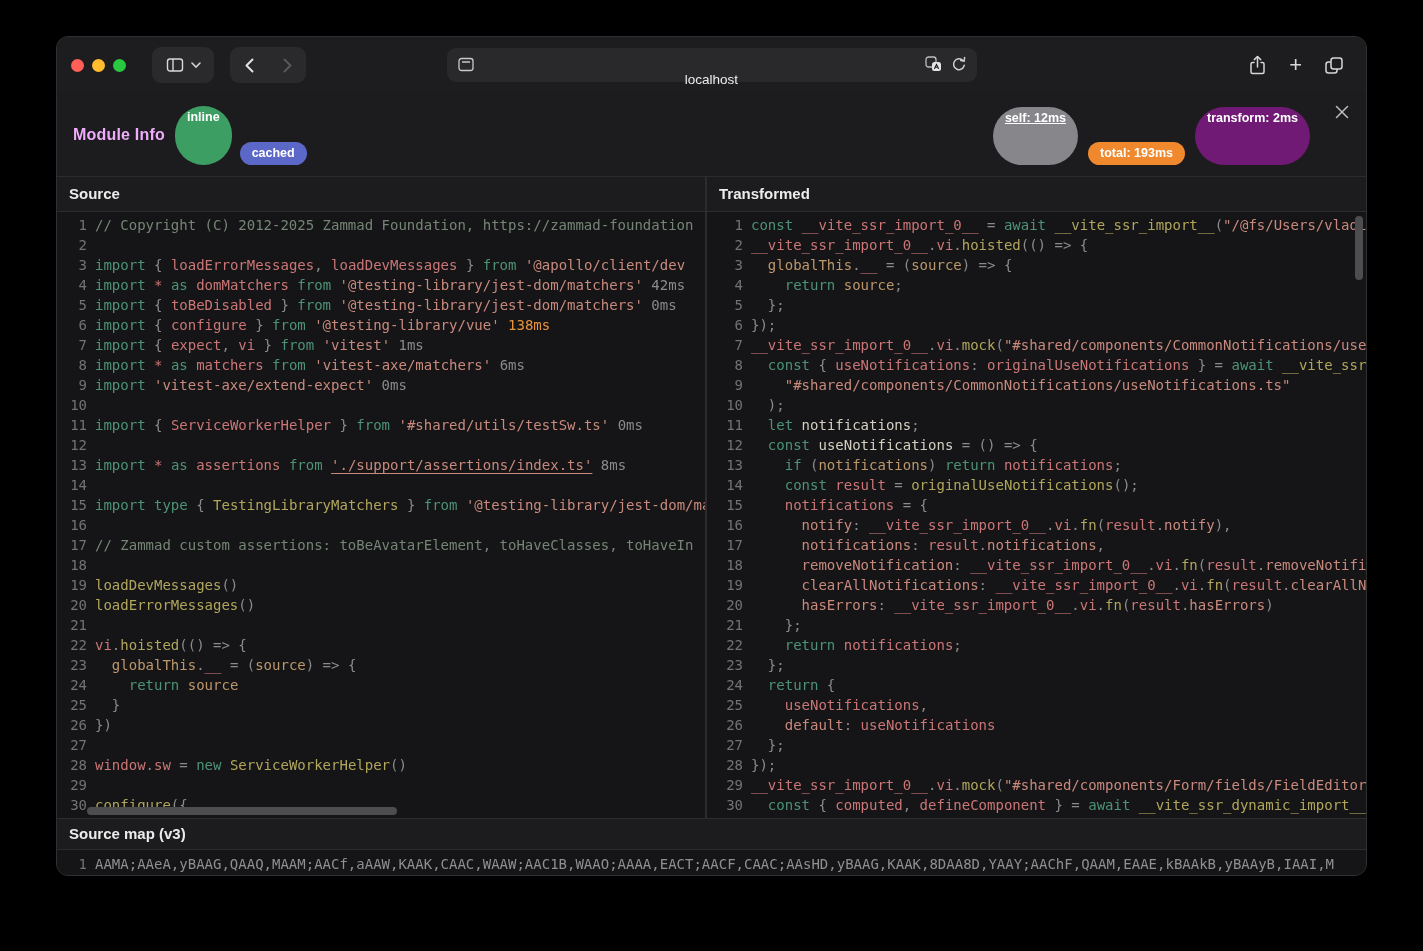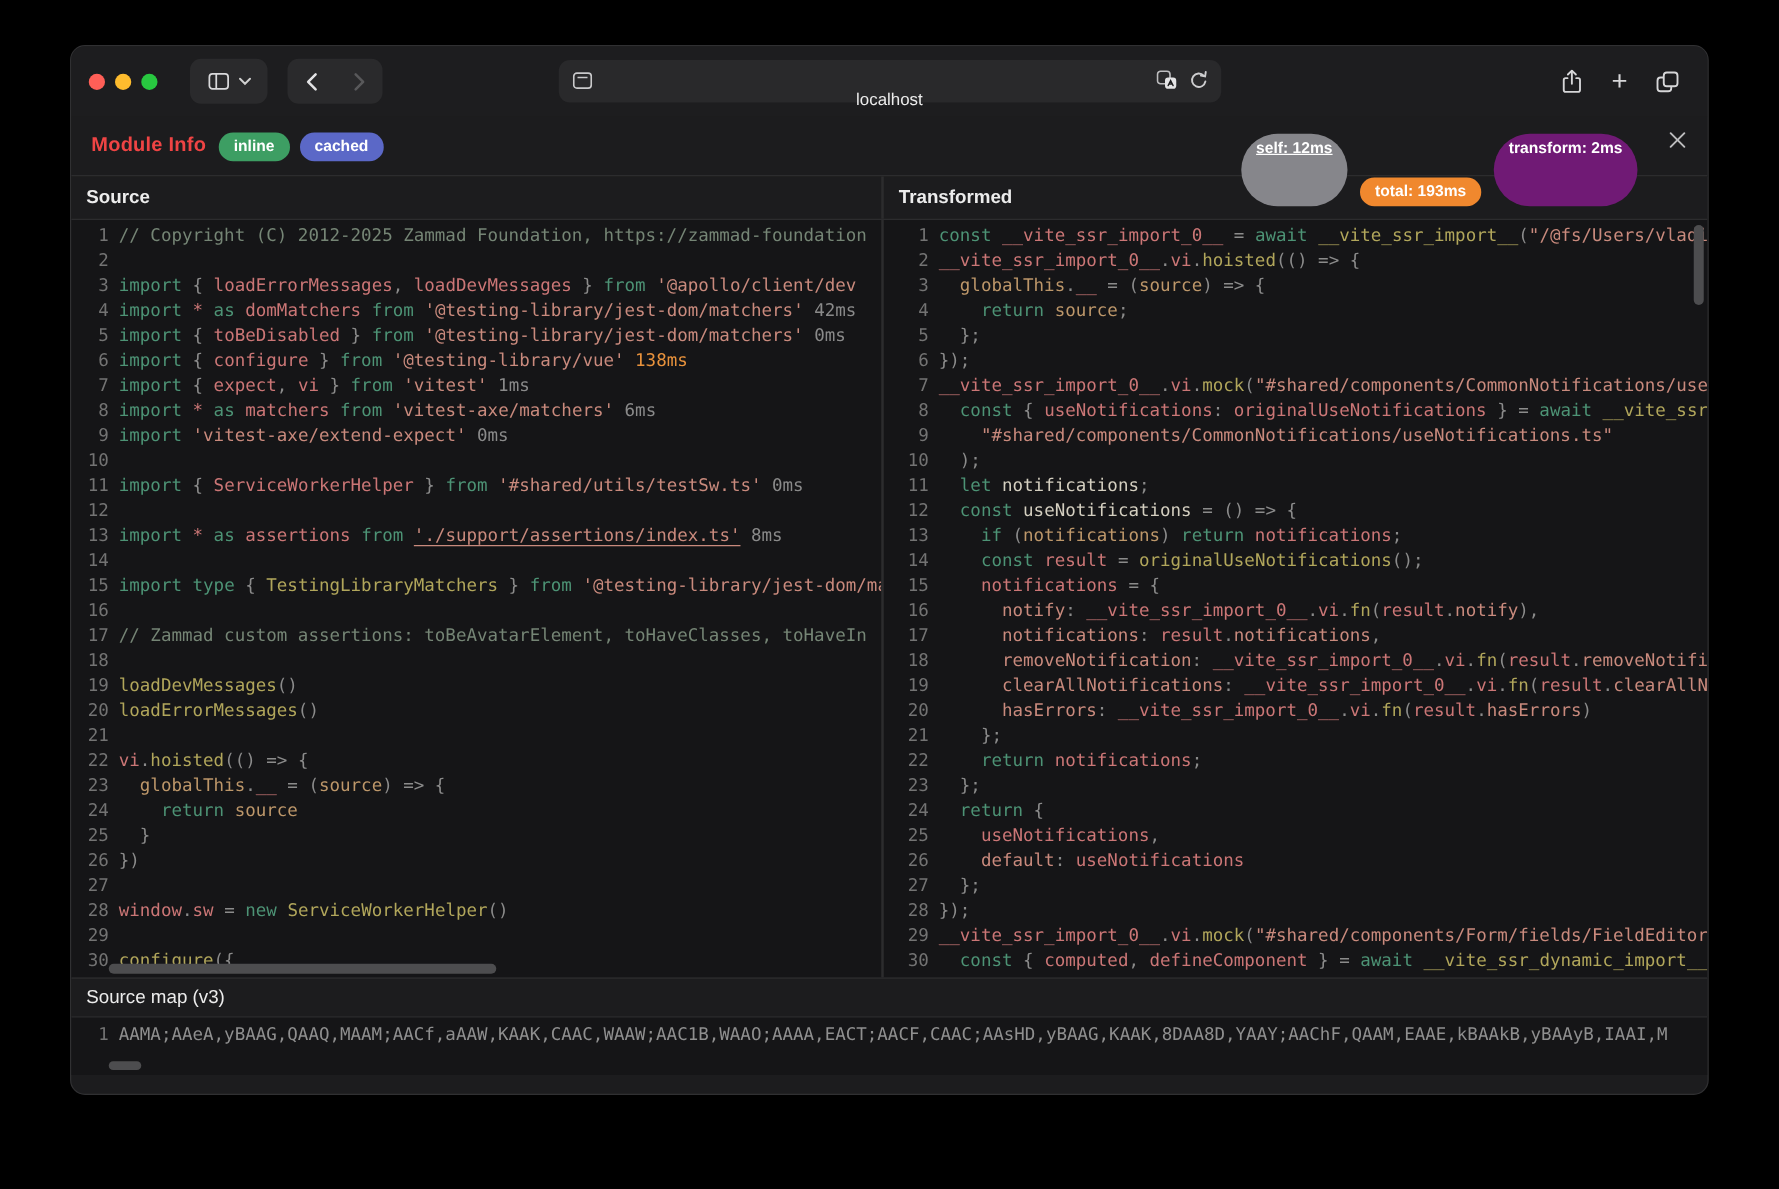--- a/index.html
+++ b/index.html
@@ -17,21 +17,21 @@
   .urlfield{position:absolute;left:50%;transform:translateX(-50%);top:11px;width:530px;height:34px;
     background:#29292b;border-radius:9px;display:flex;align-items:center;justify-content:center;}
   .urltext{color:#ececec;font-size:13.5px;margin-top:28px;}
   .url-left{position:absolute;left:11px;top:9px;}
   .url-right{position:absolute;right:10px;top:8px;display:flex;gap:9px;align-items:center;}
   .right-ctrls{margin-left:auto;display:flex;gap:22px;align-items:center;padding-right:8px;}
   .plus{color:#d6d6d8;font-size:22px;font-weight:300;line-height:1;}
   
   .modulebar{position:relative;padding:13px 16px 11px 16px;border-bottom:1px solid #2c2c2e;background:#1c1c1e;}
   .mod-row{display:flex;align-items:center;gap:10px;}
-  .mod-title{color:#ef4444;font-size:16px;font-weight:700;letter-spacing:.2px;}
+  .mod-title{color:#f0abfc;font-size:16px;font-weight:700;letter-spacing:.2px;}
   .pill{display:inline-block;border-radius:999px;padding:3px 12px;font-size:12.5px;color:#fff;font-weight:600;line-height:1.35;}
   .metrics{position:absolute;right:56px;top:14px;display:flex;gap:10px;}
   .close-x{position:absolute;right:16px;top:11px;cursor:pointer;}
   .mod-path{margin-top:7px;font-family:"DejaVu Sans Mono","Liberation Mono",monospace;font-size:13.5px;color:#9f9f9f;}
   
   .panes-head{display:flex;height:34px;background:#1c1c1e;border-bottom:1px solid #2c2c2e;}
   .ph-cell{display:flex;align-items:center;font-size:15px;font-weight:700;color:#ececec;padding-left:12px;box-sizing:border-box;}
   .ph-left{width:650px;border-right:2px solid #2c2c2e;}
   .panes{display:flex;height:606px;background:#151517;}
   .pane{position:relative;overflow:hidden;box-sizing:border-box;}
@@ -52,21 +52,21 @@
   .tk-pr{color:#c98a7d}
   .tk-cm{color:#758575}
   .tk-pm{color:#8b8b8b}
   .tk-tm{color:#8a8a8a}
   .tk-tmo{color:#e8923c}
   .tk-tx{color:#d4cfc0}
   .hscroll{position:absolute;bottom:3px;left:30px;width:310px;height:8px;border-radius:4px;background:#4d4d4f;}
   .vscroll{position:absolute;top:4px;right:3px;width:8px;height:64px;border-radius:4px;background:#4d4d4f;}
   
   .map-head{height:30px;display:flex;align-items:center;padding-left:12px;background:#1c1c1e;
-    border-top:1px solid #2c2c2e;color:#ececec;font-size:15px;font-weight:400;}
+    border-top:1px solid #2c2c2e;color:#ececec;font-size:15px;font-weight:700;}
   .map-body{position:relative;height:40px;background:#151517;border-top:1px solid #2c2c2e;
     display:flex;align-items:flex-start;padding-top:6px;font-family:"DejaVu Sans Mono","Liberation Mono",monospace;
     font-size:14px;overflow:hidden;}
   .map-body .ln{width:30px;}
   .map-text{padding-left:8px;color:#8f8f8f;white-space:pre;overflow:hidden;}
   .map-scroll{position:absolute;bottom:4px;left:30px;width:26px;height:7px;border-radius:4px;background:#4d4d4f;}
   svg{display:block;}
 </style>
 </head>
 <body>
@@ -148,21 +148,21 @@
         </svg>
       </span>
     </div>
   </div>
 
   <div class="modulebar">
     <div class="mod-row">
       <span class="mod-title">Module Info</span>
       <span id="badges" style="display:flex;gap:8px;">
           <span class="pill" style="background: rgb(61, 158, 99);">inline</span>
-          <span class="pill" style="background: rgb(91, 104, 199);">cached</span>
+          <span class="pill" style="background: rgb(91, 104, 199); margin-top: 36px;">cached</span>
         </span>
     </div>
     <div class="metrics" id="metrics">
         <span class="pill" style="background: rgb(134, 134, 139); text-decoration: underline;">self: 12ms</span>
         <span class="pill" style="background: rgb(240, 136, 46); margin-top: 35px;">total: 193ms</span>
         <span class="pill" style="background: #701a75;">transform: 2ms</span>
       </div>
     <span class="close-x">
       <svg width="16" height="16" viewBox="0 0 16 16" stroke="#bcbcbe" stroke-width="1.5" stroke-linecap="round">
         <line x1="2.5" y1="2.5" x2="13.5" y2="13.5"></line>

